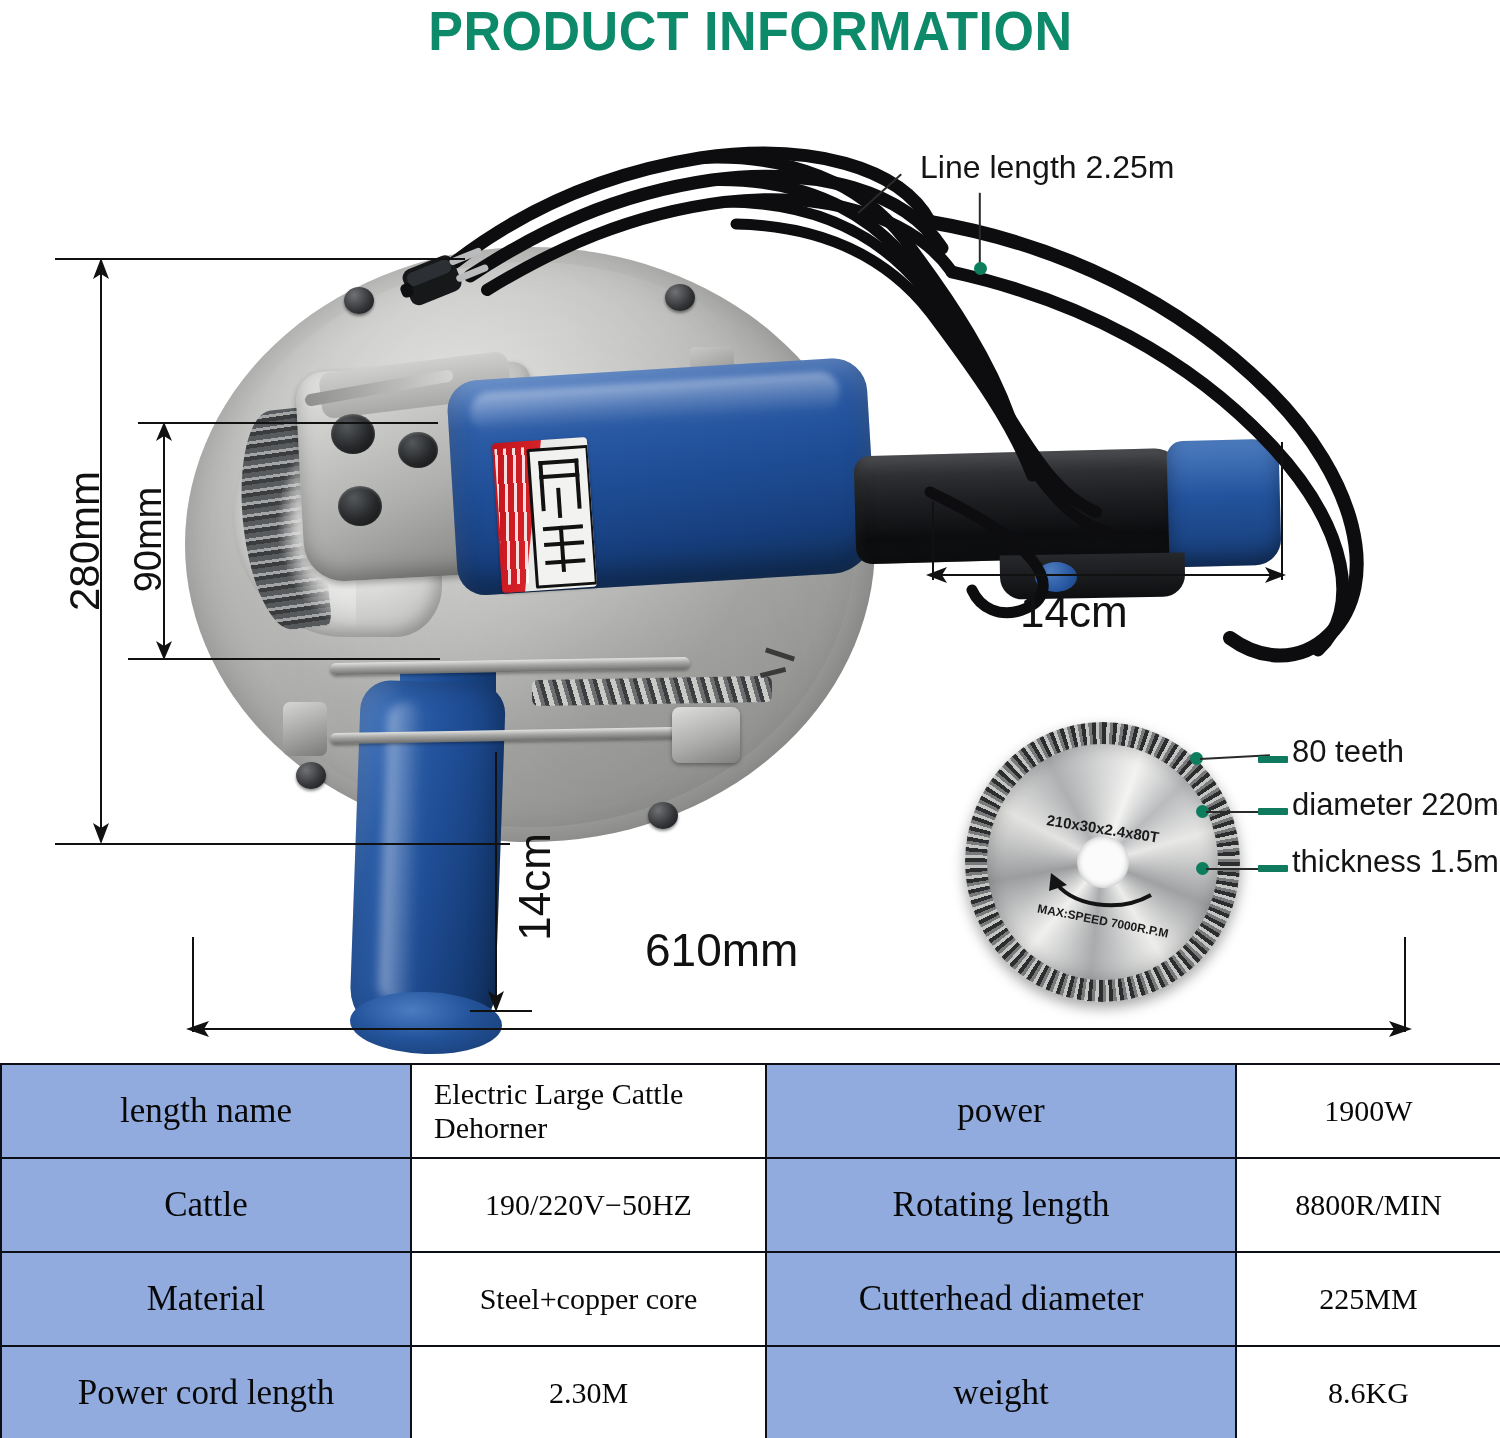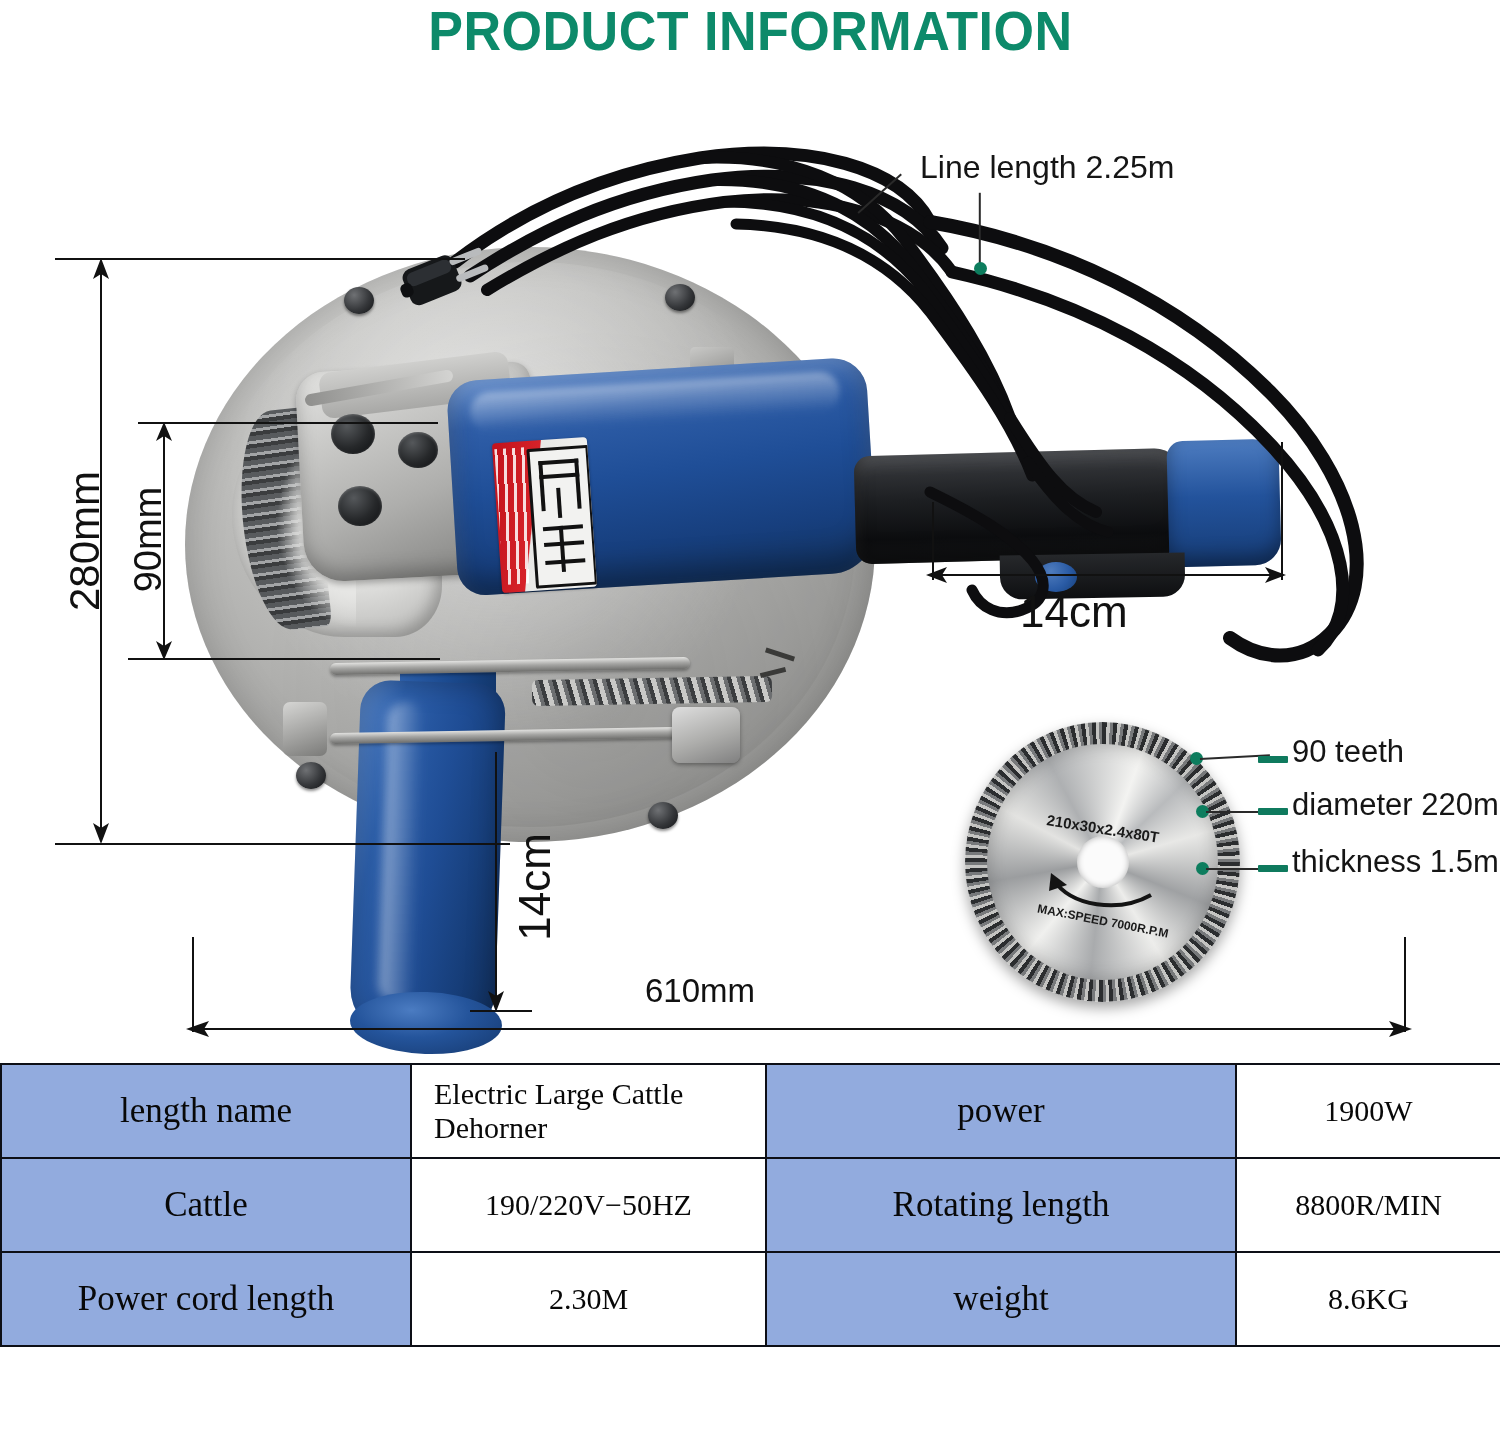--- a/index.html
+++ b/index.html
@@ -525,21 +525,21 @@
 
   <div class="dimline" style="left:192px; top:966px; width:1213px; height:2px;"></div>
   <svg class="layer" style="left:186px; top:958px;" width="24" height="18">
     <polygon points="0,9 23,1 18,9 23,17" fill="#111"></polygon>
   </svg>
   <svg class="layer" style="left:1388px; top:958px;" width="24" height="18">
     <polygon points="24,9 1,1 6,9 1,17" fill="#111"></polygon>
   </svg>
   <div class="dimline" style="left:192px; top:875px; width:1.8px; height:95px;"></div>
   <div class="dimline" style="left:1404px; top:875px; width:1.8px; height:95px;"></div>
-  <div class="dimlabel" style="left:645px; top:910px; font-size:33px;">610mm</div>
+  <div class="dimlabel" style="left:645px; top:861px; font-size:46px;">610mm</div>
 
   <div class="leader" style="left:858px; top:150px; width:58px; transform:rotate(-42deg);"></div>
   <div class="leader" style="left:980px; top:130px; width:78px; transform:rotate(90deg);"></div>
   <div class="callout-dot" style="left:974px; top:200px;"></div>
   <div class="callout-text" style="left:920px; top:87px; font-size:32px;">Line length 2.25m</div>
 
   <div class="layer" id="blade-wrap">
     <div id="blade-outer"></div>
     <div id="blade-face">
       <div id="blade-spec">210x30x2.4x80T</div>
@@ -548,21 +548,21 @@
         <polygon points="4,2 20,14 2,20" fill="#141414"></polygon>
       </svg>
       <div id="blade-speed">MAX:SPEED 7000R.P.M</div>
     </div>
     <div id="blade-arbor"></div>
   </div>
 
   <div class="callout-dot" style="left:1190px; top:690px;"></div>
   <div class="leader" style="left:1200px; top:696px; width:70px; transform:rotate(-3deg);"></div>
   <div class="callout-dash" style="left:1258px; top:694px; width:30px;"></div>
-  <div class="callout-text" style="left:1292px; top:672px; font-size:31px;">90 teeth</div>
+  <div class="callout-text" style="left:1292px; top:672px; font-size:31px;">80 teeth</div>
 
   <div class="callout-dot" style="left:1196px; top:743px;"></div>
   <div class="leader" style="left:1206px; top:749px; width:66px;"></div>
   <div class="callout-dash" style="left:1258px; top:746px; width:30px;"></div>
   <div class="callout-text" style="left:1292px; top:725px; font-size:31px;">diameter 220mm</div>
 
   <div class="callout-dot" style="left:1196px; top:800px;"></div>
   <div class="leader" style="left:1206px; top:806px; width:66px;"></div>
   <div class="callout-dash" style="left:1258px; top:803px; width:30px;"></div>
   <div class="callout-text" style="left:1292px; top:782px; font-size:31px;">thickness 1.5mm</div>
@@ -583,19 +583,25 @@
       <td class="k">power</td>
       <td class="v">1900W</td>
     </tr>
     <tr>
       <td class="k">Cattle</td>
       <td class="v">190/220V−50HZ</td>
       <td class="k">Rotating length</td>
       <td class="v">8800R/MIN</td>
     </tr>
     <tr>
+      <td class="k">Material</td>
+      <td class="v">Steel+copper core</td>
+      <td class="k">Cutterhead diameter</td>
+      <td class="v">225MM</td>
+    </tr>
+    <tr>
       <td class="k">Power cord length</td>
       <td class="v">2.30M</td>
       <td class="k">weight</td>
       <td class="v">8.6KG</td>
     </tr>
   </tbody>
 </table>
 
 </body></html>

